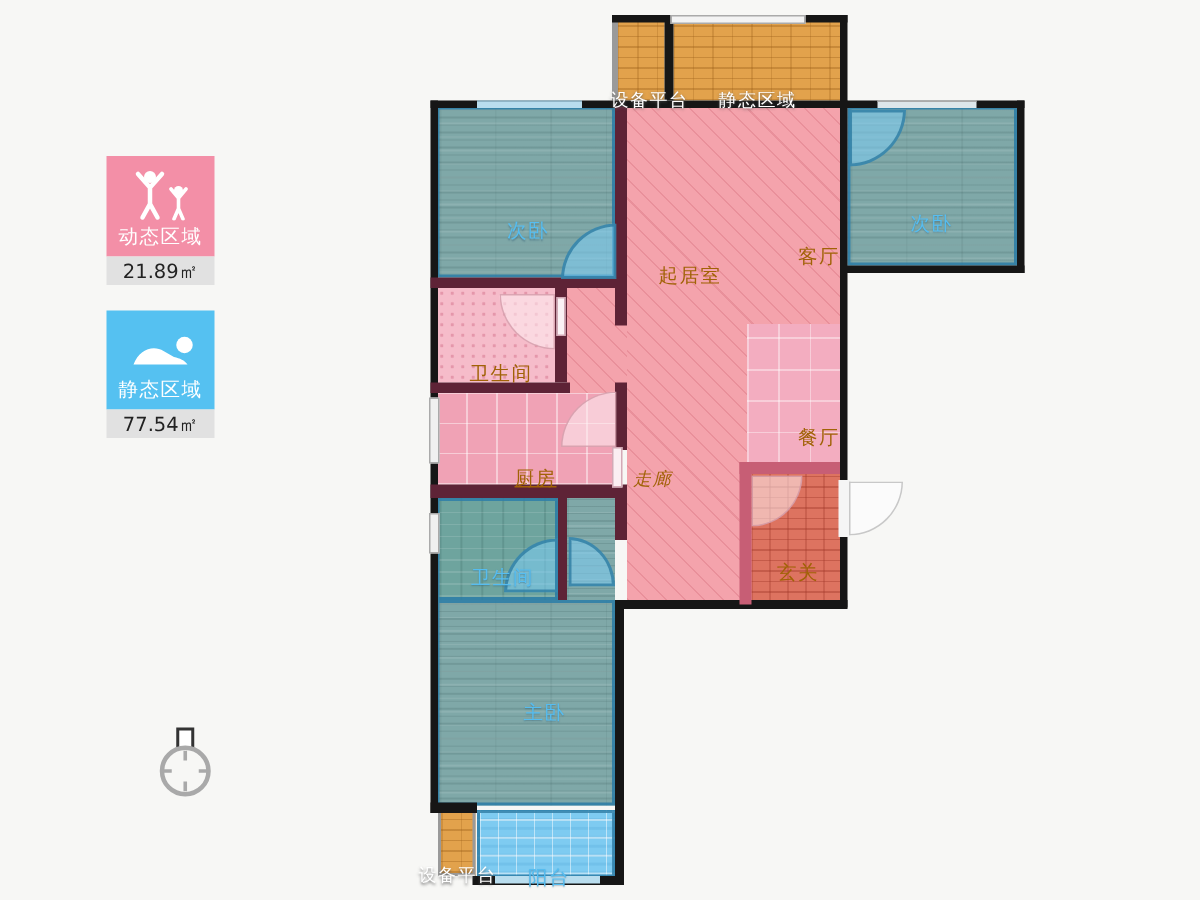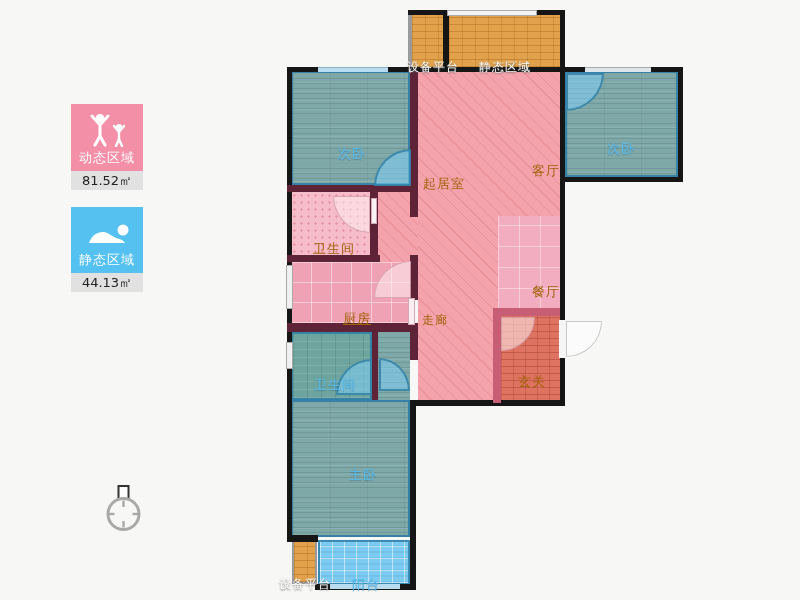--- a/index.html
+++ b/index.html
@@ -74,32 +74,32 @@
       </g>
       <circle cx="16" cy="5" r="4" fill="#ffffff"></circle>
       <g stroke="#ffffff" stroke-width="2.4" fill="none" stroke-linecap="round">
         <path d="M30 13 L35 19 M40 13 L35 19 M35 19 L35 26 M32 33 L35 26 L38 33"></path>
       </g>
       <circle cx="35" cy="14" r="3" fill="#ffffff"></circle>
     </svg>
     <span class="lab">动态区域</span>
   </div>
   <div class="abs legendstrip" style="left:71px;top:171px;width:72px;height:19px;">
-    <span>81.52㎡</span>
+    <span>21.89㎡</span>
   </div>
 
   <div class="abs legendbox" style="left:71px;top:207px;width:72px;height:66px;background:#55c1f1;">
     <svg width="46" height="30" viewBox="0 0 46 30" style="margin-bottom:2px;">
       <path d="M5 24 C9 13 19 11 25 15 L32 19 C36 20 39 21 41 24 Z" fill="#ffffff"></path>
       <circle cx="39" cy="11" r="5.5" fill="#ffffff"></circle>
     </svg>
     <span class="lab">静态区域</span>
   </div>
   <div class="abs legendstrip" style="left:71px;top:273px;width:72px;height:19px;">
-    <span>44.13㎡</span>
+    <span>77.54㎡</span>
   </div>
 
   <svg class="abs" style="left:98px;top:483px;" width="52" height="52" viewBox="0 0 52 52">
     <rect x="20.5" y="3" width="10" height="13" fill="#ffffff" stroke="#333" stroke-width="2"></rect>
     <circle cx="25.5" cy="31" r="15.5" fill="none" stroke="#a9a9a9" stroke-width="3"></circle>
     <g stroke="#a9a9a9" stroke-width="2.4">
       <line x1="25.5" y1="17.5" x2="25.5" y2="24"></line>
       <line x1="25.5" y1="38" x2="25.5" y2="44.5"></line>
       <line x1="10" y1="31" x2="16.5" y2="31"></line>
       <line x1="34.5" y1="31" x2="41" y2="31"></line>
@@ -167,26 +167,26 @@
   <div class="abs" style="left:408px;top:298px;width:7px;height:27px;background:#fbeef2;border:1px solid #d3a9b6;"></div>
   <div class="abs doorblue" style="left:336px;top:359px;width:36px;height:36px;border-radius:100% 0 0 0;"></div>
   <div class="abs doorblue" style="left:379px;top:358px;width:31px;height:33px;border-radius:0 100% 0 0;"></div>
   <div class="abs doorpink" style="left:501px;top:317px;width:34px;height:34px;border-radius:0 0 100% 0;"></div>
   <div class="abs doorwhite" style="left:566px;top:321px;width:36px;height:36px;border-radius:0 0 100% 0;"></div>
 
   <span class="lbl lbl-white" style="left:433px;top:39px;font-size:12px;">设备平台</span>
   <span class="lbl lbl-white" style="left:505px;top:39px;font-size:12px;">静态区域</span>
 
   <span class="lbl lbl-blue" style="left:352px;top:126px;">次卧</span>
-  <span class="lbl lbl-mauve" style="left:444px;top:156px;">起居室</span>
+  <span class="lbl lbl-mauve" style="left:460px;top:156px;">起居室</span>
   <span class="lbl lbl-mauve" style="left:546px;top:143px;">客厅</span>
   <span class="lbl lbl-blue" style="left:621px;top:121px;">次卧</span>
   <span class="lbl lbl-mauve" style="left:334px;top:221px;">卫生间</span>
   <span class="lbl lbl-mauve" style="left:357px;top:291px;text-decoration:underline;">厨房</span>
-  <span class="lbl lbl-mauve" style="left:435px;top:292px;font-size:12px;">走廊</span>
+  <span class="lbl lbl-mauve" style="left:435px;top:292px;font-size:12px;font-style:italic;">走廊</span>
   <span class="lbl lbl-mauve" style="left:546px;top:264px;">餐厅</span>
   <span class="lbl lbl-mauve" style="left:532px;top:354px;">玄关</span>
   <span class="lbl lbl-blue" style="left:335px;top:357px;">卫生间</span>
   <span class="lbl lbl-blue" style="left:363px;top:447px;">主卧</span>
   <span class="lbl lbl-white" style="left:305px;top:556px;font-size:12px;">设备平台</span>
   <span class="lbl lbl-blue" style="left:366px;top:557px;">阳台</span>
 
 </div>
 
 </body></html>

